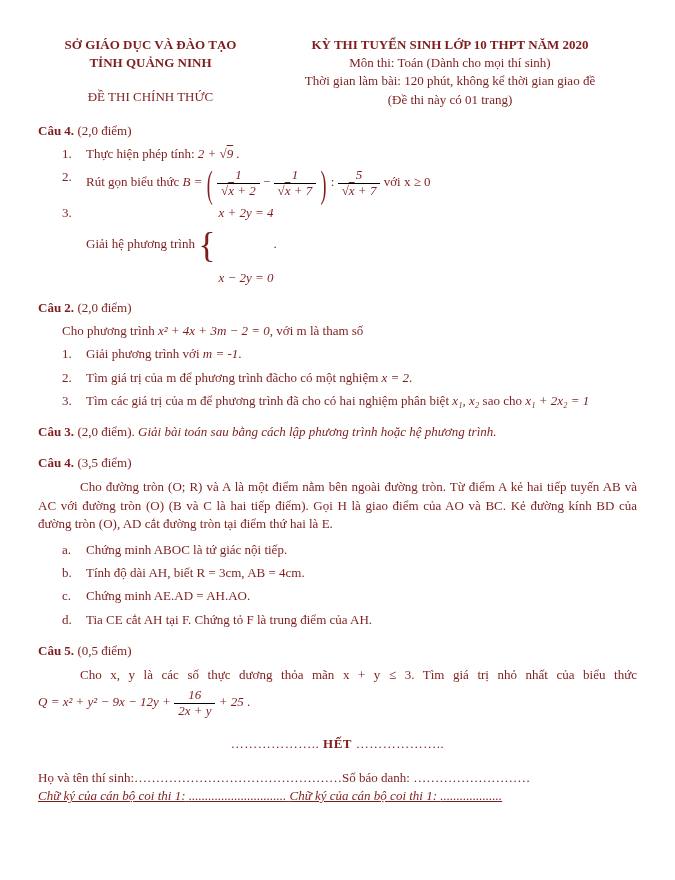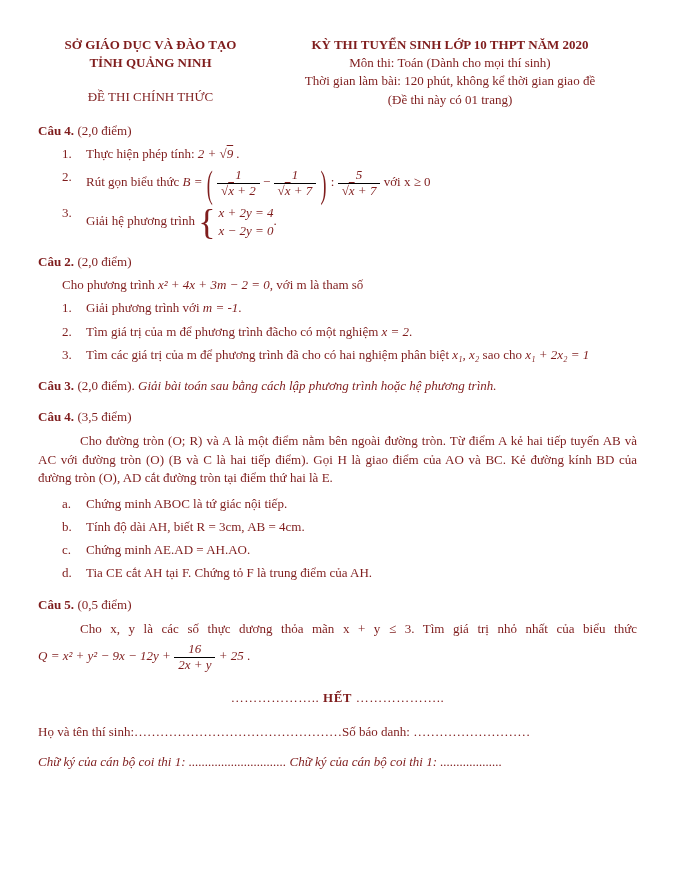--- a/index.html
+++ b/index.html
@@ -30,21 +30,21 @@
   .brace { display:inline-block; font-size:36px; line-height:1; vertical-align:middle; margin-right:3px; font-weight:300; }
   .sys { display:inline-block; vertical-align:middle; text-align:left; }
   .sys .sys-line { line-height:1.35; font-style:italic;text-align:center; }
   .para { text-indent:42px; text-align:justify; margin-top:6px; }
   .jlast { text-align:justify; text-align-last:justify; margin-top:6px; }
   .qform { margin-top:4px; }
   .center { text-align:center; }
   .het-line { margin-top:16px; letter-spacing:0.5px; }
   .notice { font-weight:bold; margin-top:10px; }
   .name-line { margin-top:16px; }
-  .sign-line { margin-top:12px; font-style:italic; }
+  .sign-line { font-style:italic;text-decoration:underline; }
 </style>
 </head>
 <body>
 
 <div class="page">
 
   <div class="hdr">
     <div class="hdr-left">
       <div class="b">SỞ GIÁO DỤC VÀ ĐÀO TẠO</div>
       <div class="b">TỈNH QUẢNG NINH</div>
@@ -82,21 +82,21 @@
         <span class="paren">)</span>
         <span>:</span>
         <span class="frac mi"><span class="fn">5</span><span class="fd"><span>√</span><span class="ov">x</span><span> + 7</span></span></span>
         <span>với x ≥ 0</span>
       </span>
     </div>
     <div class="li">
       <span class="num">3.</span>
       <span class="li-body">
         <span>Giải hệ phương trình</span>
-        <span class="brace">{</span><span class="sys"><span class="sys-line" style="display:block;">x + 2y = 4</span><span class="sys-line" style="display:block;">x − 2y = 0</span></span><span>.</span>
+        <span class="brace">{</span><span class="sys"><span class="sys-line" style="display:block;">x + 2y = 4</span><span class="sys-line" style="display:block;margin-top:47px;">x − 2y = 0</span></span><span>.</span>
       </span>
     </div>
   </div>
 
   <div>
     <div class="qh">
       <span class="b">Câu 2.</span>
       <span>(2,0 điểm)</span>
     </div>
     <div class="li" style="padding-left:24px;">

